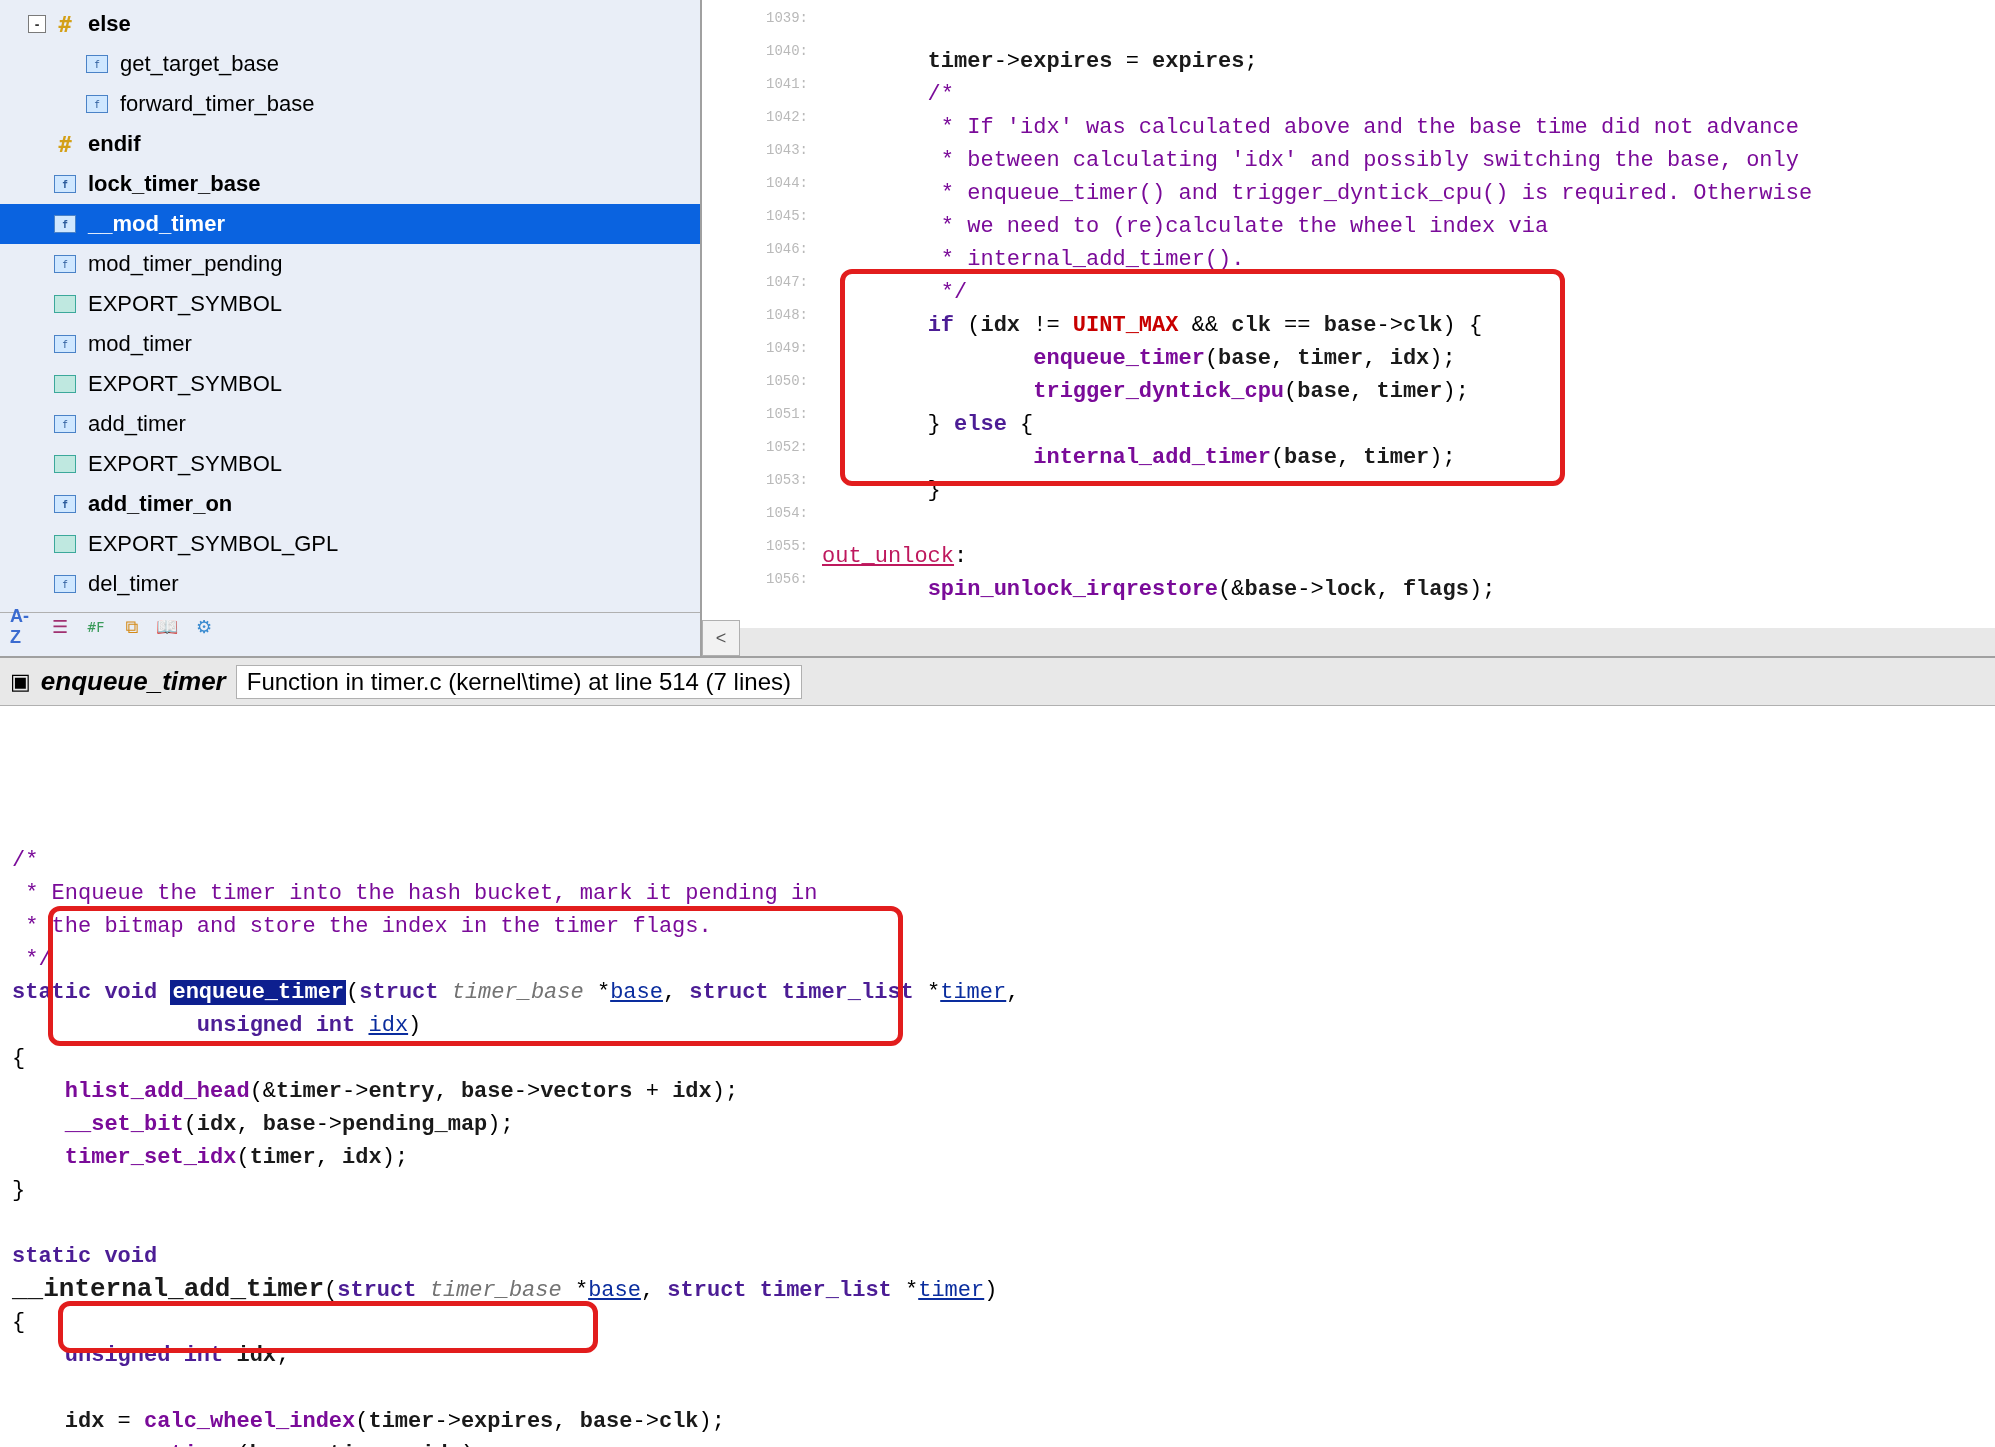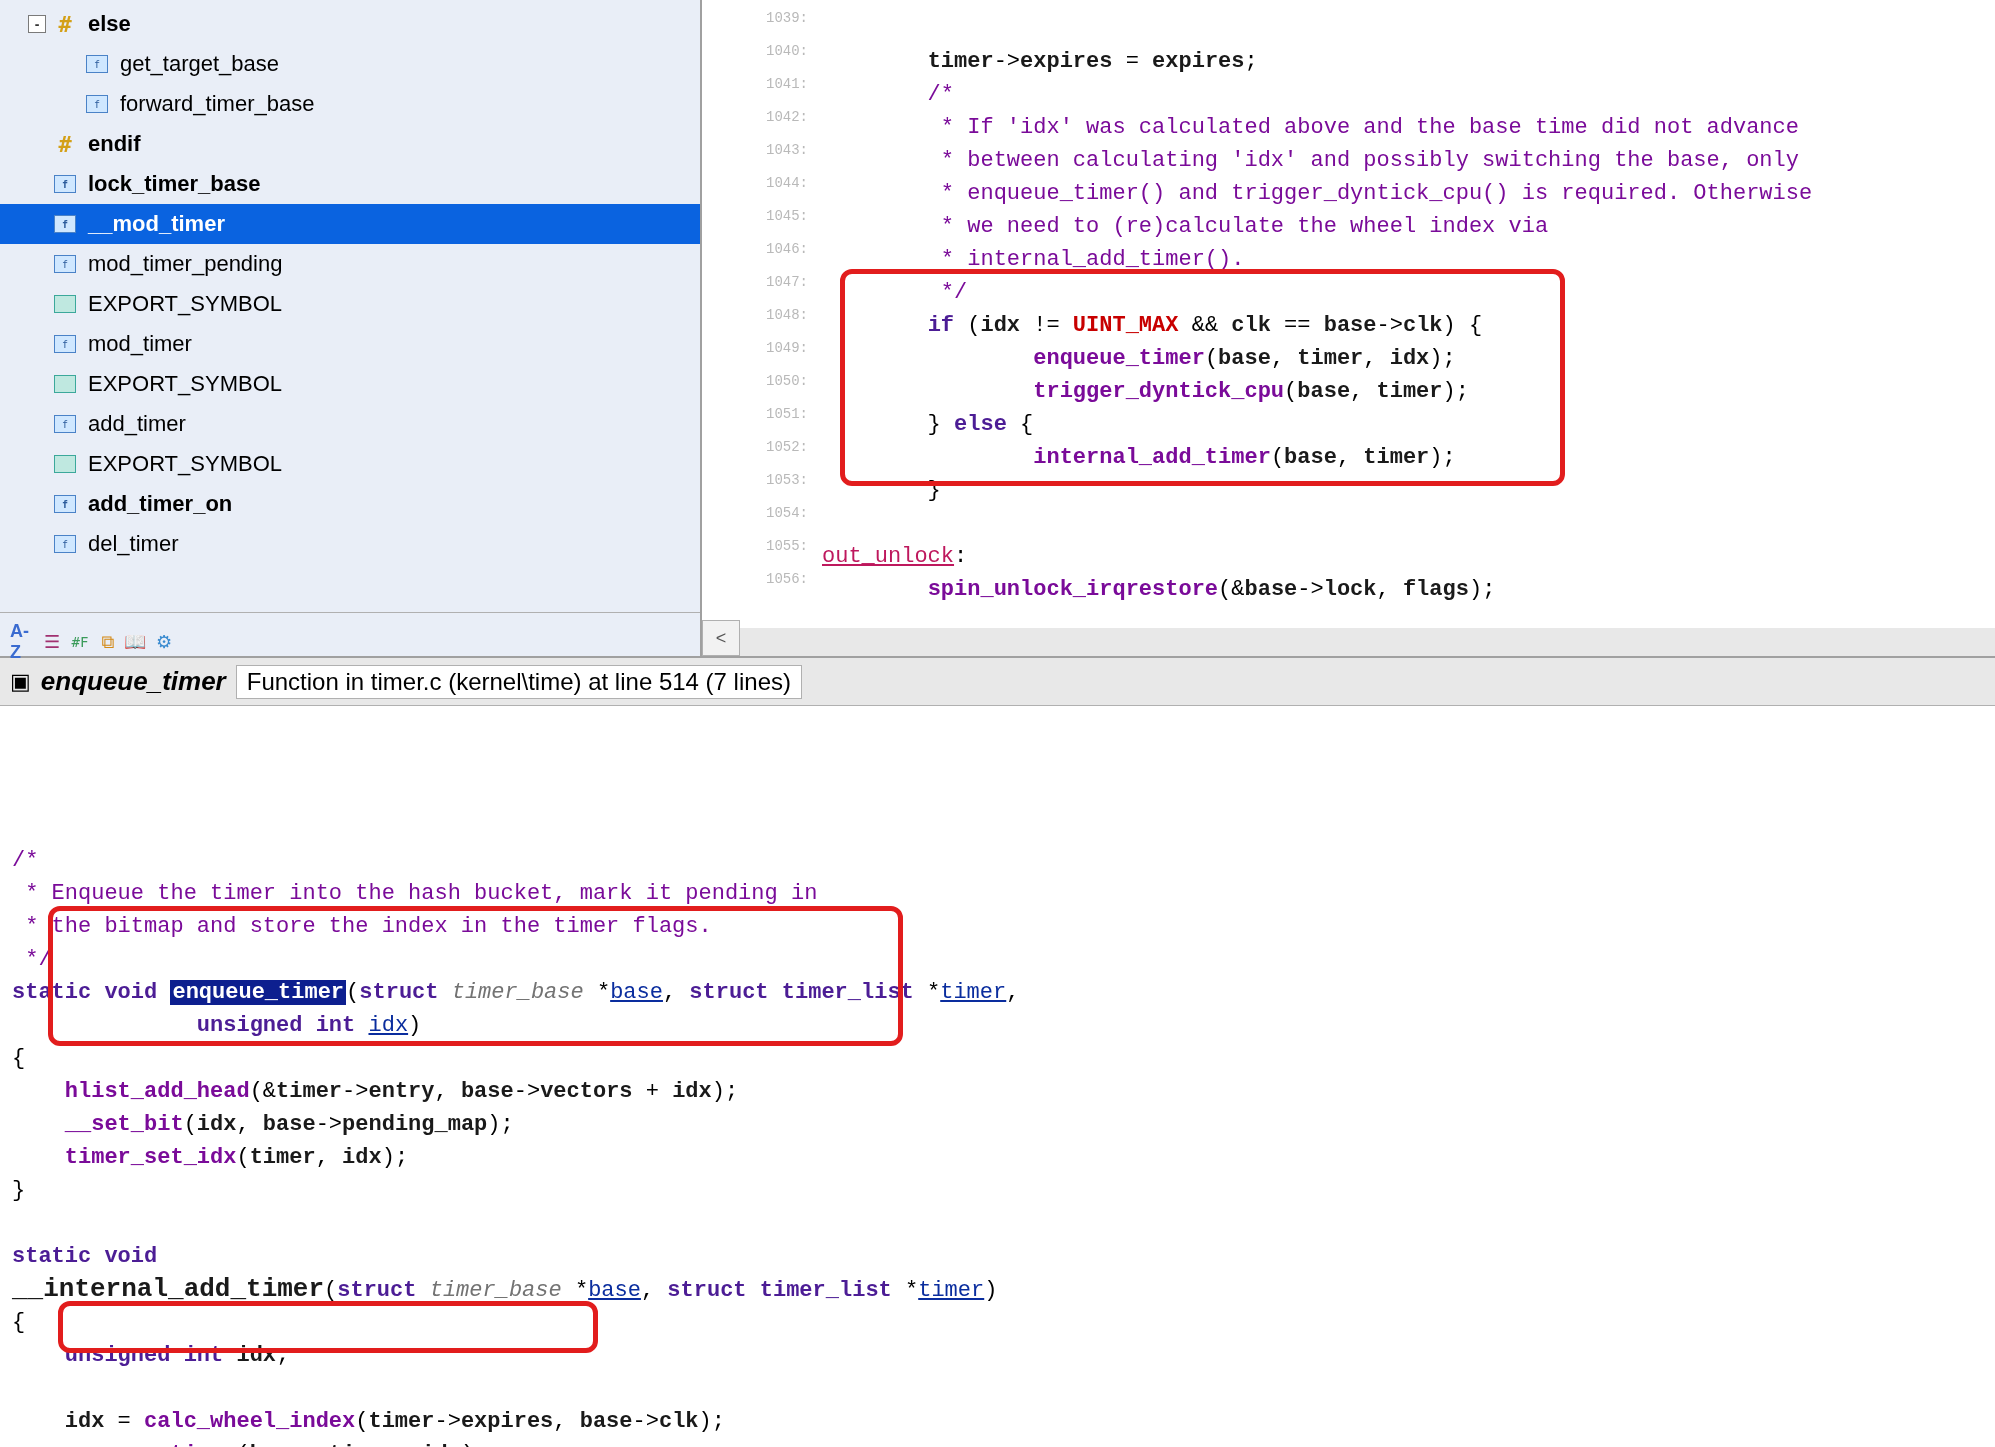--- a/index.html
+++ b/index.html
@@ -76,22 +76,22 @@
 .icon-export {
   background: #bfe8e0;
   border: 1px solid #3ba89b;
   width: 22px; height: 18px;
 }
 .indent-0 { padding-left: 28px; }
 .indent-1 { padding-left: 60px; }
 .toolstrip {
   height: 44px;
   display: flex;
-  align-items: flex-end;
-  gap: 0;
+  align-items: flex-start;
+  gap: 8px;
   padding: 0 10px;
   border-top: 1px solid #b0b0b0;
   background: #e9eef7;
 }
 .toolbtn {
   width: 28px; height: 28px;
   display: inline-flex; align-items: center; justify-content: center;
   font-size: 18px;
 }
 .code-area {
@@ -281,20 +281,27 @@
               <span class="icon-export"></span>
             </span>
             <span>EXPORT_SYMBOL</span>
           </div>
           <div class="tree-row indent-0 bold">
             <span style="width: 24px; display: inline-block;"></span>
             <span class="icon-slot">
               <span class="icon-fn">f</span>
             </span>
             <span>add_timer_on</span>
+          </div>
+          <div class="tree-row indent-0">
+            <span style="width: 24px; display: inline-block;"></span>
+            <span class="icon-slot">
+              <span class="icon-export"></span>
+            </span>
+            <span>EXPORT_SYMBOL_GPL</span>
           </div>
           <div class="tree-row indent-0">
             <span style="width: 24px; display: inline-block;"></span>
             <span class="icon-slot">
               <span class="icon-fn">f</span>
             </span>
             <span>del_timer</span>
           </div>
         </div>
       <div class="toolstrip">

